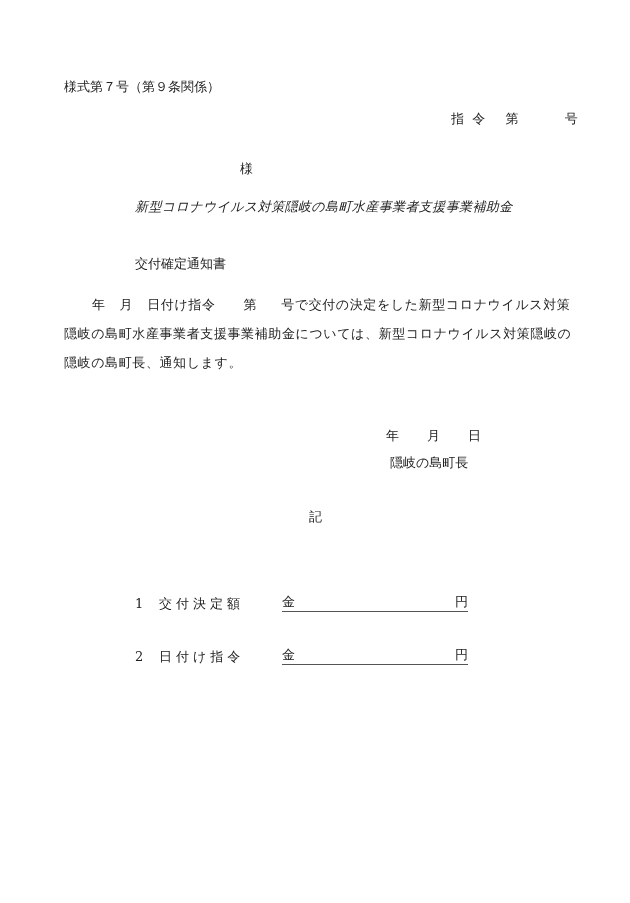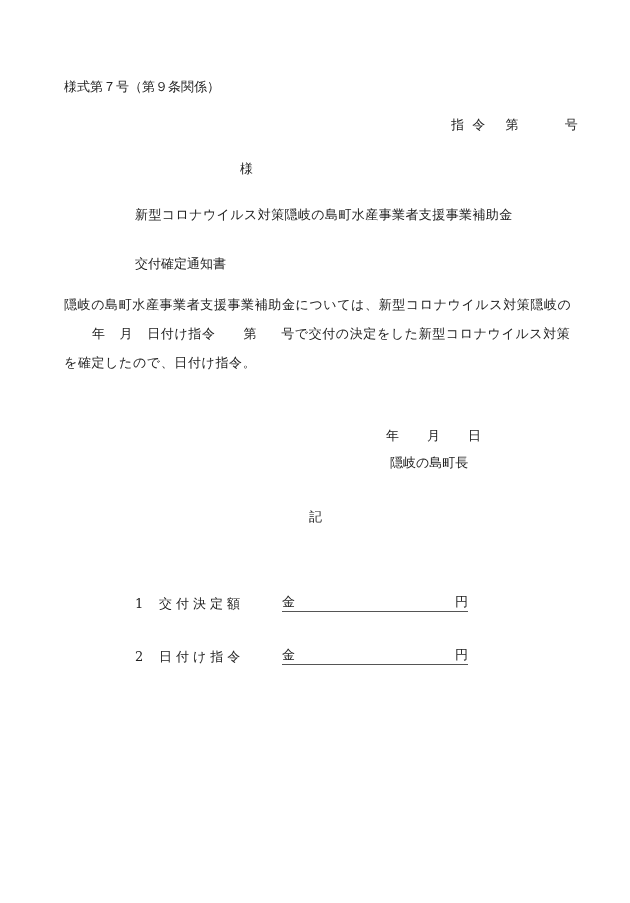--- a/index.html
+++ b/index.html
@@ -46,39 +46,39 @@
       padding-bottom: 1px;
     }
   </style>
 </head>
 <body>
 
 <div>
 
   <div class="abs" style="left:64px; top:79px;">様式第７号（第９条関係）</div>
 
-  <div class="abs" style="left:451px; top:117px;">
+  <div class="abs" style="left:451px; top:111px;">
     <span style="letter-spacing:2px;">指 令</span>
     <span style="display:inline-block;width:10px;"></span>
     <span>第</span>
     <span style="display:inline-block;width:38px;"></span>
     <span>号</span>
   </div>
 
   <div class="abs" style="left:240px; top:161px;">様</div>
 
-  <div class="abs" style="left:135px; top:207px; letter-spacing:0.4px;">新型コロナウイルス対策隠岐の島町水産事業者支援事業補助金</div>
+  <div class="abs" style="left:135px; top:199px; letter-spacing:0.4px;font-style:italic;">新型コロナウイルス対策隠岐の島町水産事業者支援事業補助金</div>
   <div class="abs" style="left:135px; top:256px;">交付確定通知書</div>
 
   <div class="para">
-    <span class="line">隠岐の島町水産事業者支援事業補助金については、新型コロナウイルス対策隠岐の</span>
     <span class="line">
       <span class="gap" style="width:28px;"></span><span>年</span><span class="gap" style="width:14px;"></span><span>月</span><span class="gap" style="width:14px;"></span><span>日付け指令</span><span class="gap" style="width:28px;"></span><span>第</span><span class="gap" style="width:24px;"></span><span>号で交付の決定をした新型コロナウイルス対策</span>
     </span>
-    <span class="line">を確定したので、日付け指令。</span>
+    <span class="line">隠岐の島町水産事業者支援事業補助金については、新型コロナウイルス対策隠岐の</span>
+    <span class="line">隠岐の島町長、通知します。</span>
   </div>
 
   <div class="abs" style="left:386px; top:428px;font-family:Liberation Serif, serif;">
     <span>年</span><span style="display:inline-block;width:28px;"></span><span>月</span><span style="display:inline-block;width:28px;"></span><span>日</span>
   </div>
 
   <div class="abs" style="left:390px; top:455px;">隠岐の島町長</div>
 
   <div class="abs" style="left:309px; top:509px;">記</div>
 

